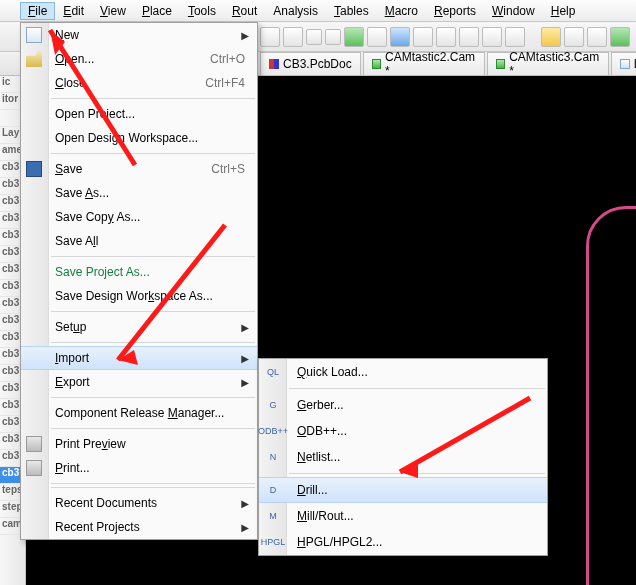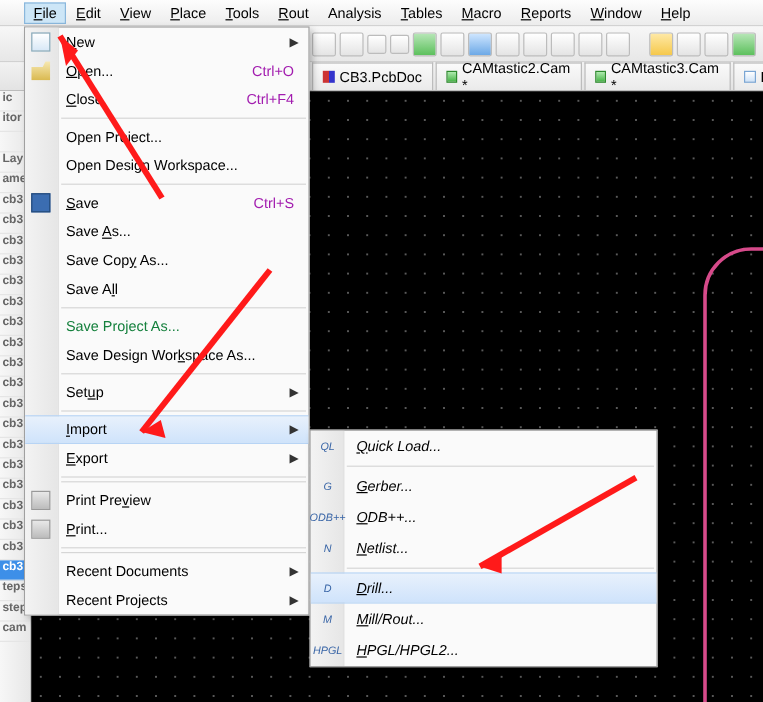--- a/index.html
+++ b/index.html
@@ -38,31 +38,31 @@
   .grid-dots { position:absolute; inset:0; background-image: radial-gradient(#5a5a5a 0.6px, transparent 0.6px); background-size: 16px 16px; }
   .board { position:absolute; left:560px; top:130px; width:80px; height:440px; border:3px solid #d64a8a; border-radius:40px 0 0 0; }
 
   
   .file-menu { position:absolute; left:20px; top:22px; width:238px; background:#fafafa; border:1px solid #a0a0a0; box-shadow: 3px 3px 6px rgba(0,0,0,0.25); }
   .file-menu .iconcol { position:absolute; left:0; top:0; width:28px; height:100%; background:linear-gradient(90deg,#f3f3f3,#e6e6e6); border-right:1px solid #dcdcdc; }
   .mrow { position:relative; height:24px; display:flex; align-items:center; padding-left:34px; cursor:default; }
   .mrow.disabled { color:#15803d; }
   .mrow.hover { background: linear-gradient(#e8f1fc,#cfe3fb); border-top:1px solid #b7d4f5; border-bottom:1px solid #b7d4f5; }
   .mrow .label { flex:1; }
-  .mrow .shortcut { color:#a21caf; padding-right:12px; }
+  .mrow .shortcut { color:#737373; padding-right:12px; }
   .mrow .arrow { position:absolute; right:8px; top:50%; transform:translateY(-50%); font-size:10px; color:#333; }
   .msep { height:1px; margin:3px 2px 3px 30px; background:#d6d6d6; }
   .mrow .micon { position:absolute; left:5px; top:50%; transform:translateY(-50%); width:16px; height:16px; }
   .ic-new { background:linear-gradient(#fff,#d8e8f7); border:1px solid #8ab; }
   .ic-open { background:linear-gradient(#f7e9b3,#d9b94f); clip-path: polygon(0 30%, 60% 30%, 75% 0, 100% 0, 100% 100%, 0 100%);}
   .ic-save { background:#3b6db1; border:1px solid #244a7a; }
   .ic-print { background:linear-gradient(#e8e8e8,#bcbcbc); border:1px solid #999; }
 
   
-  .sub-menu { position:absolute; left:258px; top:358px; width:290px; background:#fafafa; border:1px solid #a0a0a0; box-shadow: 3px 3px 6px rgba(0,0,0,0.25); font-style: italic; }
+  .sub-menu { position:absolute; left:258px; top:358px; width:290px; background:#fafafa; border:1px solid #a0a0a0; box-shadow: 3px 3px 6px rgba(0,0,0,0.25); }
   .sub-menu .iconcol { position:absolute; left:0; top:0; width:28px; height:100%; background:linear-gradient(90deg,#f3f3f3,#e6e6e6); border-right:1px solid #dcdcdc; }
   .srow { position:relative; height:26px; display:flex; align-items:center; padding-left:38px; cursor:default; }
   .srow.hover { background: linear-gradient(#e8f1fc,#cfe3fb); border-top:1px solid #b7d4f5; border-bottom:1px solid #b7d4f5; }
   .srow .sicon { position:absolute; left:6px; top:50%; transform:translateY(-50%); width:16px; height:16px; font-size:9px; color:#3a66a7; display:flex; align-items:center; justify-content:center; text-align:center; line-height:1; }
   .ssep { height:1px; margin:3px 2px 3px 30px; background:#d6d6d6; }
 
   
   .arrow-svg { position:absolute; pointer-events:none; }
   .arrow-svg line { stroke:#ff1a1a; stroke-width:5; }
   .arrow-svg polygon { fill:#ff1a1a; }
@@ -216,20 +216,23 @@
       <div class="msep"></div>
       <div class="mrow hover">
         <span class="label"><u>I</u>mport</span>
         <span class="arrow">▶</span>
       </div>
       <div class="mrow">
         <span class="label"><u>E</u>xport</span>
         <span class="arrow">▶</span>
       </div>
       <div class="msep"></div>
+      <div class="mrow">
+        <span class="label">Component Release <u>M</u>anager...</span>
+      </div>
       <div class="msep"></div>
       <div class="mrow">
         <span class="micon ic-print"></span>
         <span class="label">Print Pre<u>v</u>iew</span>
       </div>
       <div class="mrow">
         <span class="micon ic-print"></span>
         <span class="label"><u>P</u>rint...</span>
       </div>
       <div class="msep"></div>

